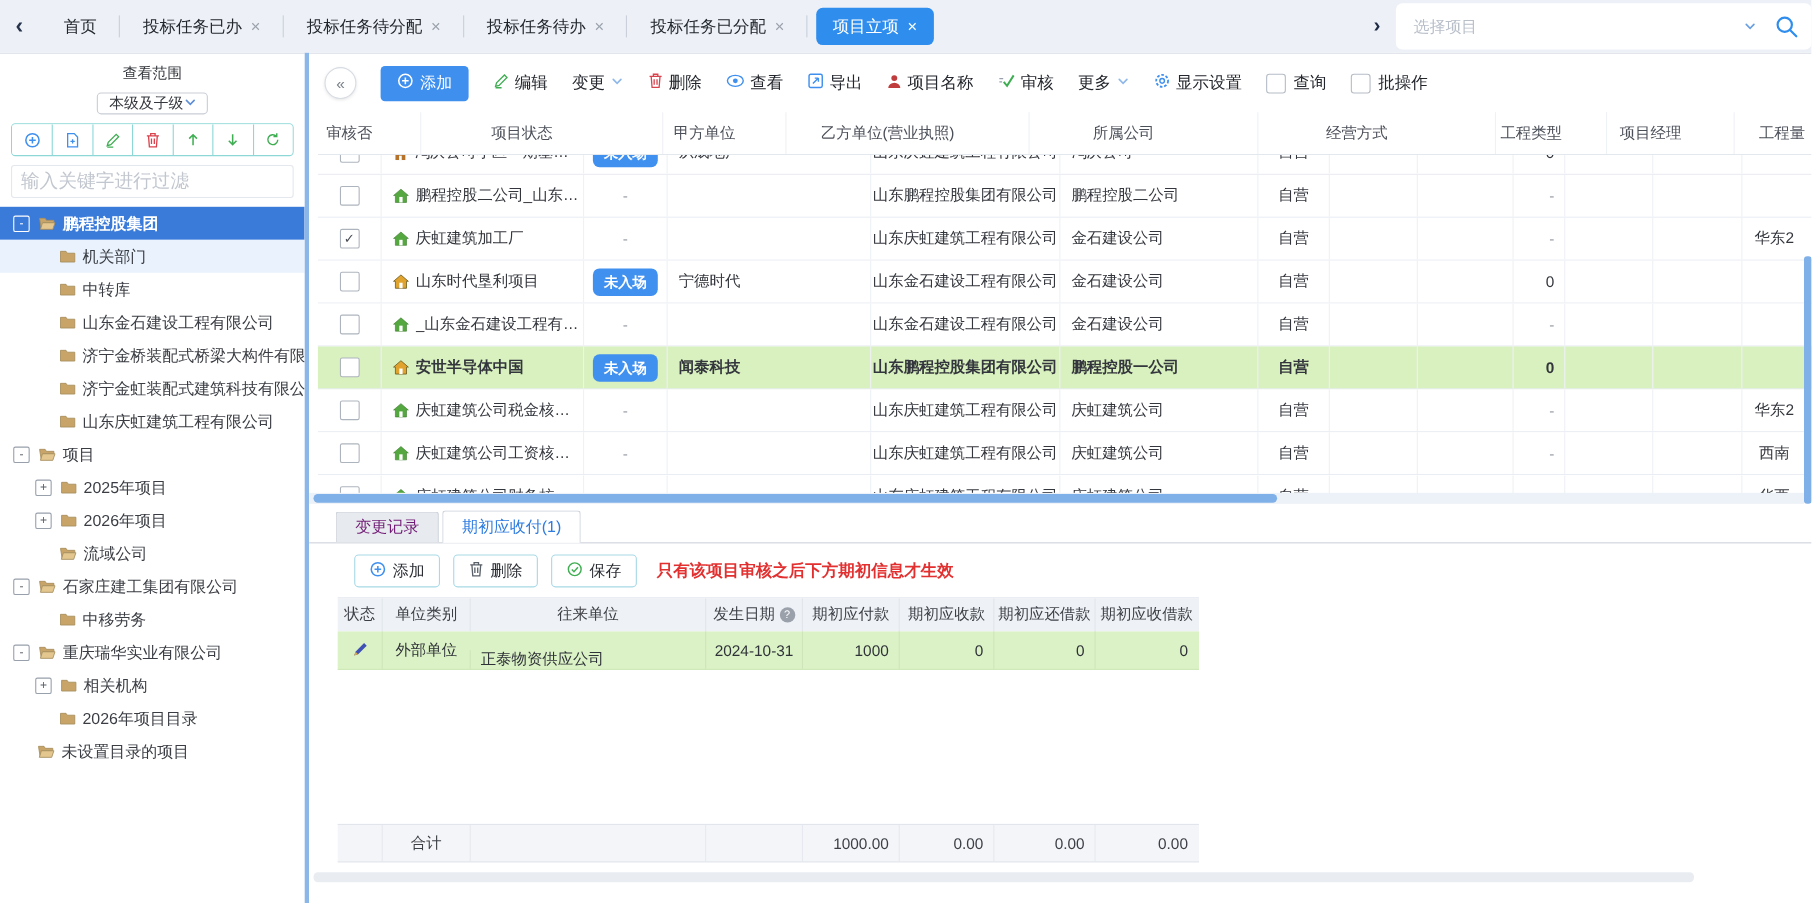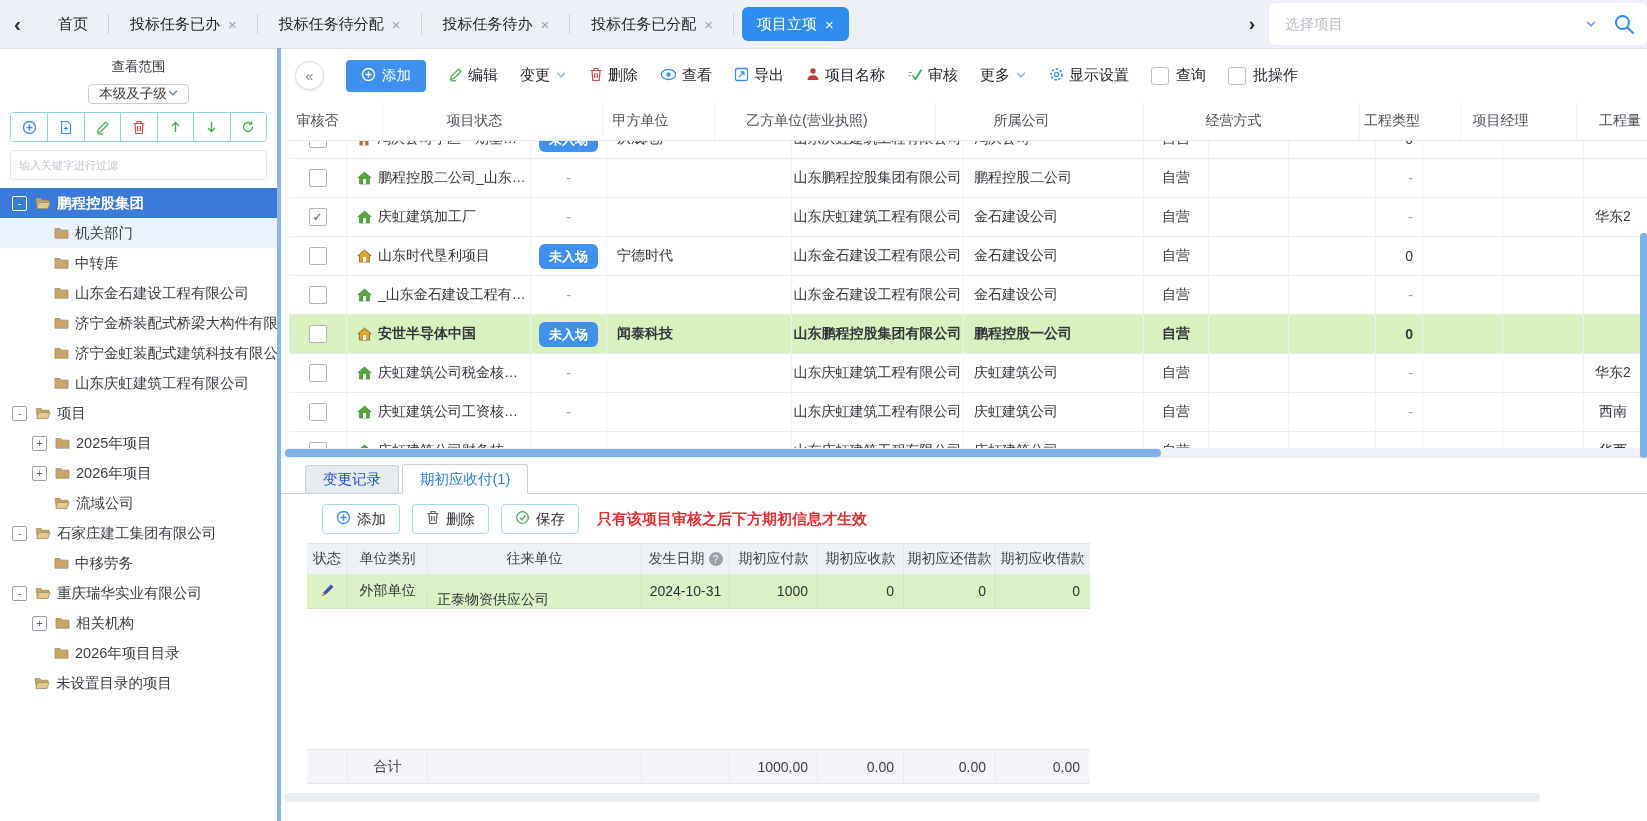--- a/index.html
+++ b/index.html
@@ -20,21 +20,21 @@
   .proj-select .chev{margin-right:16px;display:inline-flex;}
   .search-ic{margin-right:12px;display:inline-flex;cursor:pointer;}
   
   .sidebar{position:absolute;left:0;top:48px;width:277px;height:773px;background:#fff;border-top:1px solid #dfe3ea;box-sizing:border-box;overflow:hidden;}
   .scope-row{display:flex;align-items:center;gap:8px;padding:9px 10px 7px 10px;flex-direction:column;}
   .scope-label{font-size:13.5px;color:#34373d;white-space:nowrap;}
   .scope-select{flex:1;height:30px;border:1px solid #c9cdd6;border-radius:4px;display:flex;align-items:center;justify-content:space-between;padding:0 9px 0 10px;font-size:13.5px;color:#34373d;cursor:pointer;background:#fff;}
   .side-toolbar{display:grid;grid-template-columns:repeat(7,1fr);margin:1px 10px 8px 10px;border:1px solid #8ed7d7;border-radius:4px;overflow:hidden;}
   .stb{height:28px;display:flex;align-items:center;justify-content:center;background:#fff;border-left:1px solid #8ed7d7;cursor:pointer;}
   .stb:first-child{border-left:none;}
-  .filter{display:block;width:calc(100% - 20px);margin:0 10px 8px 10px;height:30px;border:1px solid #e4e7ed;border-radius:3px;padding:0 8px;font-size:11px;color:#333;box-sizing:border-box;outline:none;}
+  .filter{display:block;width:calc(100% - 20px);margin:0 10px 8px 10px;height:30px;border:1px solid #e4e7ed;border-radius:3px;padding:0 8px;font-size:17px;color:#333;box-sizing:border-box;outline:none;}
   .filter::placeholder{color:#c2c7cf;}
   .tree{font-size:14.5px;color:#3a3d43;}
   .tree-row{display:flex;align-items:center;height:30px;white-space:nowrap;overflow:hidden;cursor:pointer;}
   .tree-row.tinted{background:#eaf3fd;}
   .tree-row.selected{background:#3a7ad9;color:#fff;font-weight:bold;}
   .exp{width:13px;height:13px;border:1px solid #98a0ab;border-radius:2px;background:#fff;color:#5c626b;display:inline-flex;align-items:center;justify-content:center;font-size:11px;line-height:1;margin-right:8px;flex:none;font-weight:normal;}
   .selected .exp{border-color:#fff;color:#fff;background:transparent;}
   .tree-ic{margin-right:6px;display:inline-flex;flex:none;}
   .splitter{position:absolute;left:277px;top:48px;width:4px;height:773px;background:#8ab6e8;}
   
@@ -63,21 +63,21 @@
   .td .nm{margin-left:6px;overflow:hidden;text-overflow:ellipsis;}
   .ckb{width:16px;height:16px;border:1px solid #aeb4bd;border-radius:2px;background:#fff;display:inline-flex;align-items:center;justify-content:center;font-size:12px;color:#4a4e55;cursor:pointer;}
   .badge{background:#3f90ef;color:#fff;font-size:13px;font-weight:bold;padding:6px 10px;border-radius:6px;line-height:1;}
   .dash{color:#9aa0a8;}
   .hscroll{position:absolute;left:0;top:399px;width:1359px;height:10px;background:#edf2f8;}
   .hscroll .thumb{position:absolute;left:4px;top:1px;width:876px;height:8px;background:#7fb0e8;border-radius:4px;cursor:pointer;}
   .vthumb{position:absolute;right:0;top:184px;width:7px;height:225px;background:#7fb0e8;border-radius:3px;cursor:pointer;}
   
   .bottom-panel{position:absolute;left:0;top:414px;width:1366px;height:359px;background:#fff;}
   .bp-tabs{display:flex;align-items:flex-end;height:31px;padding-left:24px;border-bottom:1px solid #cdd2da;box-sizing:border-box;}
-  .bp-tab{height:28px;display:flex;align-items:center;padding:0 17px;font-size:14.5px;color:#1d4ed8;background:#e7eaee;border:1px solid #cdd2da;border-bottom:none;margin-right:3px;border-radius:3px 3px 0 0;cursor:pointer;box-sizing:border-box;}
+  .bp-tab{height:28px;display:flex;align-items:center;padding:0 17px;font-size:14.5px;color:#701a75;background:#e7eaee;border:1px solid #cdd2da;border-bottom:none;margin-right:3px;border-radius:3px 3px 0 0;cursor:pointer;box-sizing:border-box;}
   .bp-tab.active{background:#fff;color:#2e7ce0;height:30px;position:relative;top:1px;border-bottom:1px solid #fff;}
   .bp-actions{display:flex;align-items:center;gap:12px;margin:10px 0 0 41px;}
   .bp-btn{display:inline-flex;align-items:center;gap:6px;height:30px;padding:0 13px;background:#fff;border:1px solid #a7d9e6;border-radius:4px;font-size:14.5px;color:#2b2e34;cursor:pointer;font-family:inherit;}
   .notice{color:#e23030;font-size:15px;font-weight:bold;margin-left:6px;}
   .bp-table{margin:9px 0 0 26px;width:783px;border-top:1px solid #e2e6ec;}
   .bp-head{display:grid;grid-template-columns:var(--bcols);height:30px;background:#eef1f6;}
   .bp-th{display:flex;align-items:center;justify-content:center;gap:4px;font-size:14px;color:#3c3f45;border-left:1px solid #e2e6ec;}
   .bp-th:first-child{border-left:none;}
   .bp-row{display:grid;grid-template-columns:var(--bcols);height:34px;background:#dbf2c6;border-bottom:1px solid #cfe8b8;}
   .bp-td{display:flex;align-items:center;justify-content:center;font-size:14px;color:#2f3238;border-left:1px solid #cfe4ba;overflow:hidden;white-space:nowrap;}

